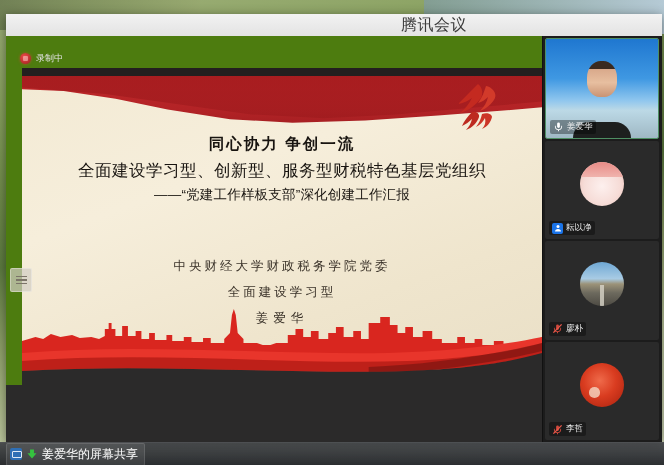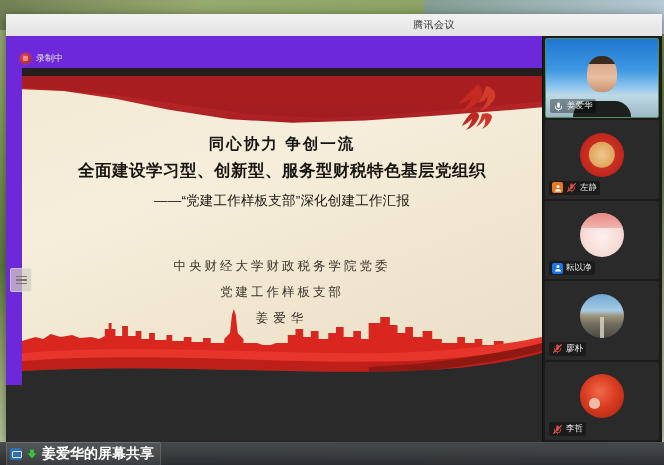--- a/index.html
+++ b/index.html
@@ -32,32 +32,32 @@
     background:#2b2b2b;
     box-shadow:0 2px 10px rgba(0,0,0,.45);
   }
   #titlebar{
     height:22px;background:linear-gradient(180deg,#f2f2f2,#e3e3e3);
     border-bottom:1px solid #c3c3c3;
     display:flex;align-items:center;justify-content:center;
     position:relative;
   }
   #titlebar .t{
-    font-size:10px;color:#3a3a3a;letter-spacing:.5px;
+    font-size:16px;color:#3a3a3a;letter-spacing:.5px;
     transform:translateX(100px);
   }
 
   #stage{
     position:absolute;left:0;top:22px;right:0;bottom:0;
     display:flex;
   }
 
   
   #share{
-    position:relative;flex:1;background:#6d28d9;overflow:hidden;
+    position:relative;flex:1;background:#4d7c0f;overflow:hidden;
   }
   #rec{
     position:absolute;left:14px;top:16px;z-index:9;
     display:flex;align-items:center;gap:5px;
     font-size:9px;color:#e2e2e2;
   }
   #rec .dot{
     width:11px;height:11px;border-radius:50%;
     background:radial-gradient(circle at 40% 35%,#f04b4b,#9c1f1f);
     box-shadow:0 0 3px rgba(255,60,60,.6);
@@ -93,21 +93,21 @@
   #doves{position:absolute;right:28px;top:10px;width:80px;height:62px;}
 
   #slide .titlewrap{
     position:absolute;left:0;right:0;top:66px;text-align:center;
     color:#181410;
   }
   #slide .l1{
     font-size:15.5px;font-weight:bold;letter-spacing:2px;margin-bottom:5px;
   }
   #slide .l2{
-    font-size:16.5px;font-weight:bold;letter-spacing:.5px;margin-bottom:10px;
+    font-size:16.5px;font-weight:normal;letter-spacing:.5px;margin-bottom:4px;
   }
   #slide .l3{
     font-size:13.5px;font-weight:normal;letter-spacing:.2px;
   }
   #slide .byline{
     position:absolute;left:0;right:0;top:190px;text-align:center;
     font-family:Liberation Serif, serif;
     color:#3b332a;
   }
   #slide .byline div{font-size:12.5px;margin-bottom:9px;letter-spacing:3px;}
@@ -193,21 +193,21 @@
     border-top:1px solid rgba(255,255,255,.18);
     display:flex;align-items:center;gap:4px;padding-left:6px;box-sizing:border-box;
     z-index:20;
   }
   #taskbar .tbitem{
     display:flex;align-items:center;gap:4px;
     padding:2px 6px 2px 3px;border-radius:2px;
     background:rgba(255,255,255,.08);
     border:1px solid rgba(255,255,255,.12);
   }
-  #taskbar .tbitem .tx{font-size:14px;font-weight:bold;color:#fff;white-space:nowrap;}
+  #taskbar .tbitem .tx{font-size:12px;font-weight:normal;color:#fff;white-space:nowrap;}
   .appicon{width:12px;height:12px;border-radius:2px;background:#2f6fb5;position:relative;flex:0 0 auto;}
   .appicon:after{content:"";position:absolute;left:2px;top:3px;width:8px;height:5px;border:1.5px solid #dfe9f5;border-radius:1px;}
   .greenarrow{width:12px;height:12px;flex:0 0 auto;}
   .greenarrow svg{width:12px;height:12px;display:block;}
 
   #taskbar2{
     position:absolute;left:18px;bottom:2px;z-index:19;
     display:flex;gap:26px;font-size:8px;color:rgba(235,235,240,.30);
     letter-spacing:.5px;filter:blur(.4px);
   }
@@ -245,21 +245,21 @@
         </svg>
 
         <div class="titlewrap">
           <div class="l1">同心协力  争创一流</div>
           <div class="l2">全面建设学习型、创新型、服务型财税特色基层党组织</div>
           <div class="l3">——“党建工作样板支部”深化创建工作汇报</div>
         </div>
 
         <div class="byline">
           <div>中央财经大学财政税务学院党委</div>
-          <div>党建工作样板支部</div>
+          <div>全面建设学习型</div>
           <div>姜爱华</div>
         </div>
 
         <svg id="skyline" viewBox="0 0 540 92" preserveAspectRatio="none">
           <path fill="#d9261f" d="M0 48 L14 44 L22 46 L30 41 L40 44 L52 42 L60 45 L72 44 L80 46 L86 43
             L86 36 L90 36 L90 30 L93 30 L93 36 L97 36 L97 43 L104 43 L104 33 L110 33 L110 43
             L118 43 L118 38 L124 38 L124 46 L132 46 L132 40 L138 40 L138 47 L150 47 L150 42
             L156 42 L156 48 L168 48 L168 44 L176 44 L176 49 L188 49 L188 45 L196 45 L196 50
             L210 50 L210 46 L216 40 L218 22 L220 16 L222 22 L224 40 L230 46 L230 50 L244 50
             L250 52 L258 52 L264 50 L276 50 L276 42 L284 42 L284 36 L292 36 L292 44 L300 44
@@ -296,39 +296,20 @@
             <svg viewBox="0 0 16 16">
                 <path fill="#ffffff" d="M8 2a2 2 0 0 1 2 2v4a2 2 0 0 1-4 0V4a2 2 0 0 1 2-2z"></path>
                 <path fill="#ffffff" d="M4 7v1a4 4 0 0 0 8 0V7h1.2v1a5.2 5.2 0 0 1-4.5 5.1V15H7.3v-1.9A5.2 5.2 0 0 1 2.8 8V7z"></path>
               </svg>
           </span>
           <span class="nm">姜爱华</span>
         </div>
       </div>
 
 
-      <div class="tile">
-        <div class="avatar av-emblem"></div>
-        <div class="label">
-          <span class="badge host">
-            <svg viewBox="0 0 16 16">
-                <circle cx="8" cy="5" r="3" fill="#fff"></circle>
-                <path fill="#fff" d="M2 15c0-3.3 2.7-5 6-5s6 1.7 6 5z"></path>
-              </svg>
-          </span>
-          <span class="mic">
-            <svg viewBox="0 0 16 16">
-                <path fill="#d24a3d" d="M8 2a2 2 0 0 1 2 2v4a2 2 0 0 1-4 0V4a2 2 0 0 1 2-2z"></path>
-                <path fill="#d24a3d" d="M4 7v1a4 4 0 0 0 8 0V7h1.2v1a5.2 5.2 0 0 1-4.5 5.1V15H7.3v-1.9A5.2 5.2 0 0 1 2.8 8V7z"></path>
-                <path stroke="#e8574a" stroke-width="2" d="M2 14 L14 2"></path>
-              </svg>
-          </span>
-          <span class="nm">左静</span>
-        </div>
-      </div>
 
       <div class="tile">
         <div class="avatar av-bear"></div>
         <div class="label">
           <span class="badge cohost">
             <svg viewBox="0 0 16 16">
                 <circle cx="8" cy="5" r="3" fill="#fff"></circle>
                 <path fill="#fff" d="M2 15c0-3.3 2.7-5 6-5s6 1.7 6 5z"></path>
               </svg>
           </span>

